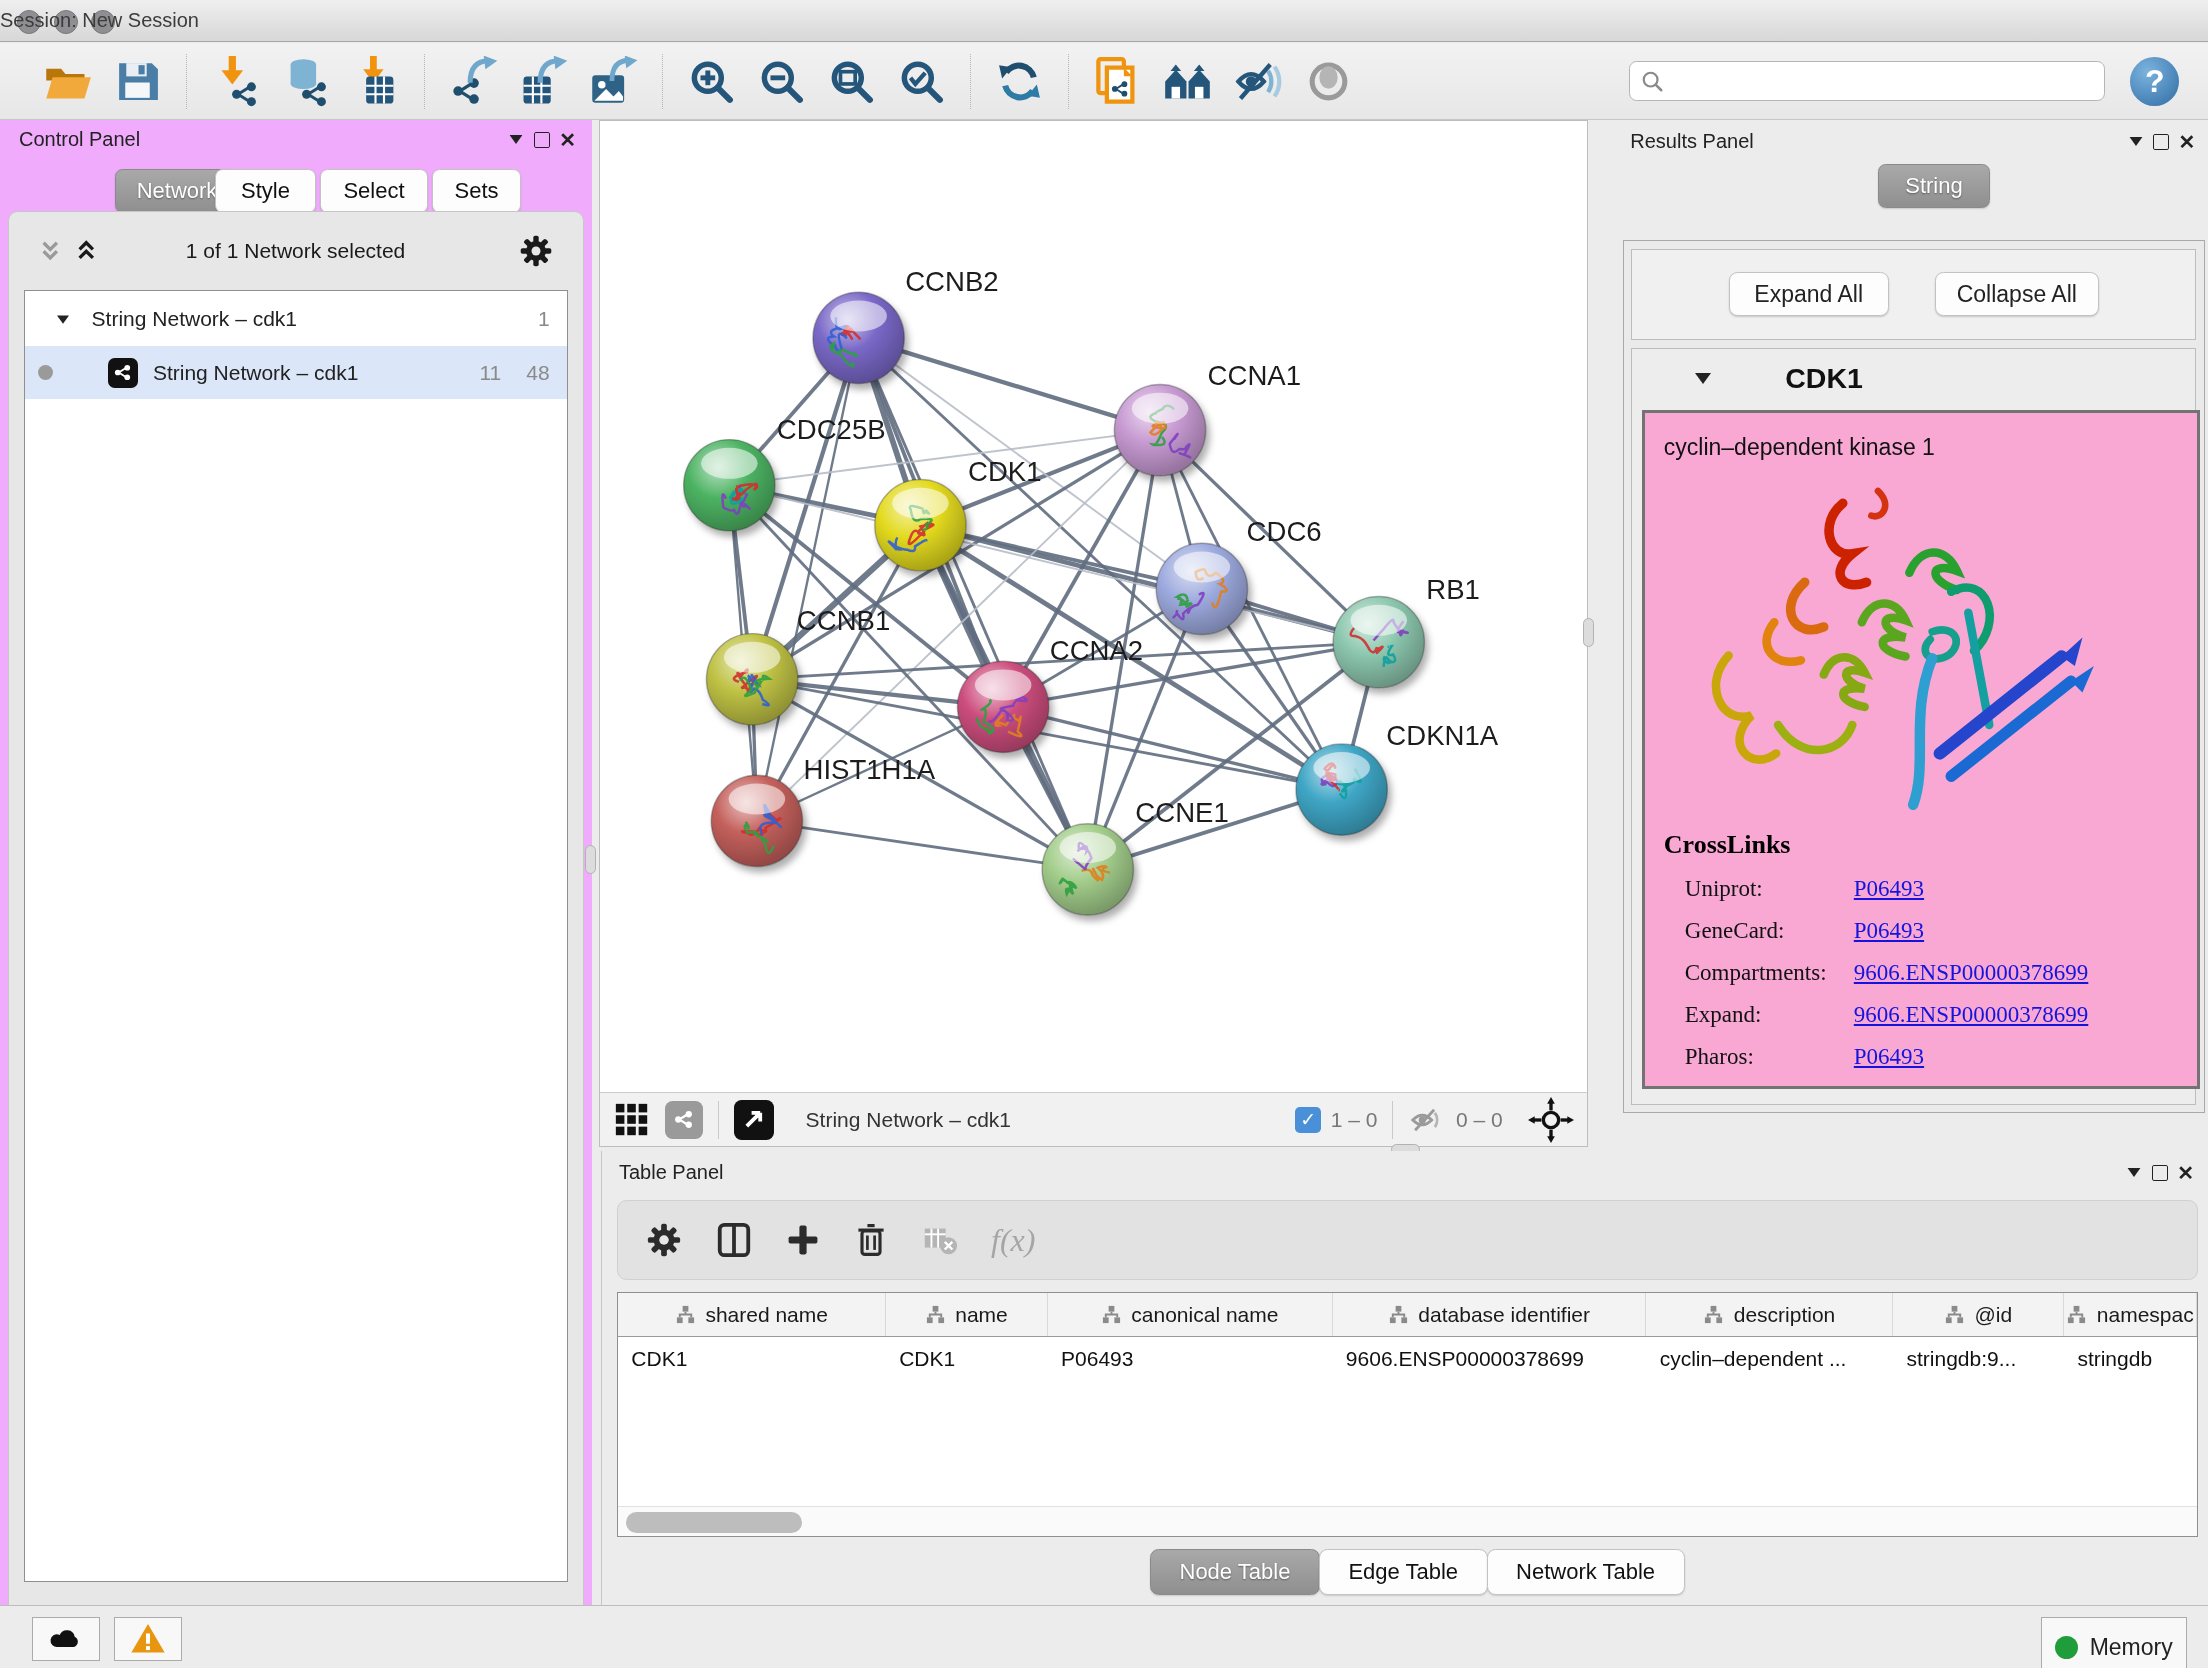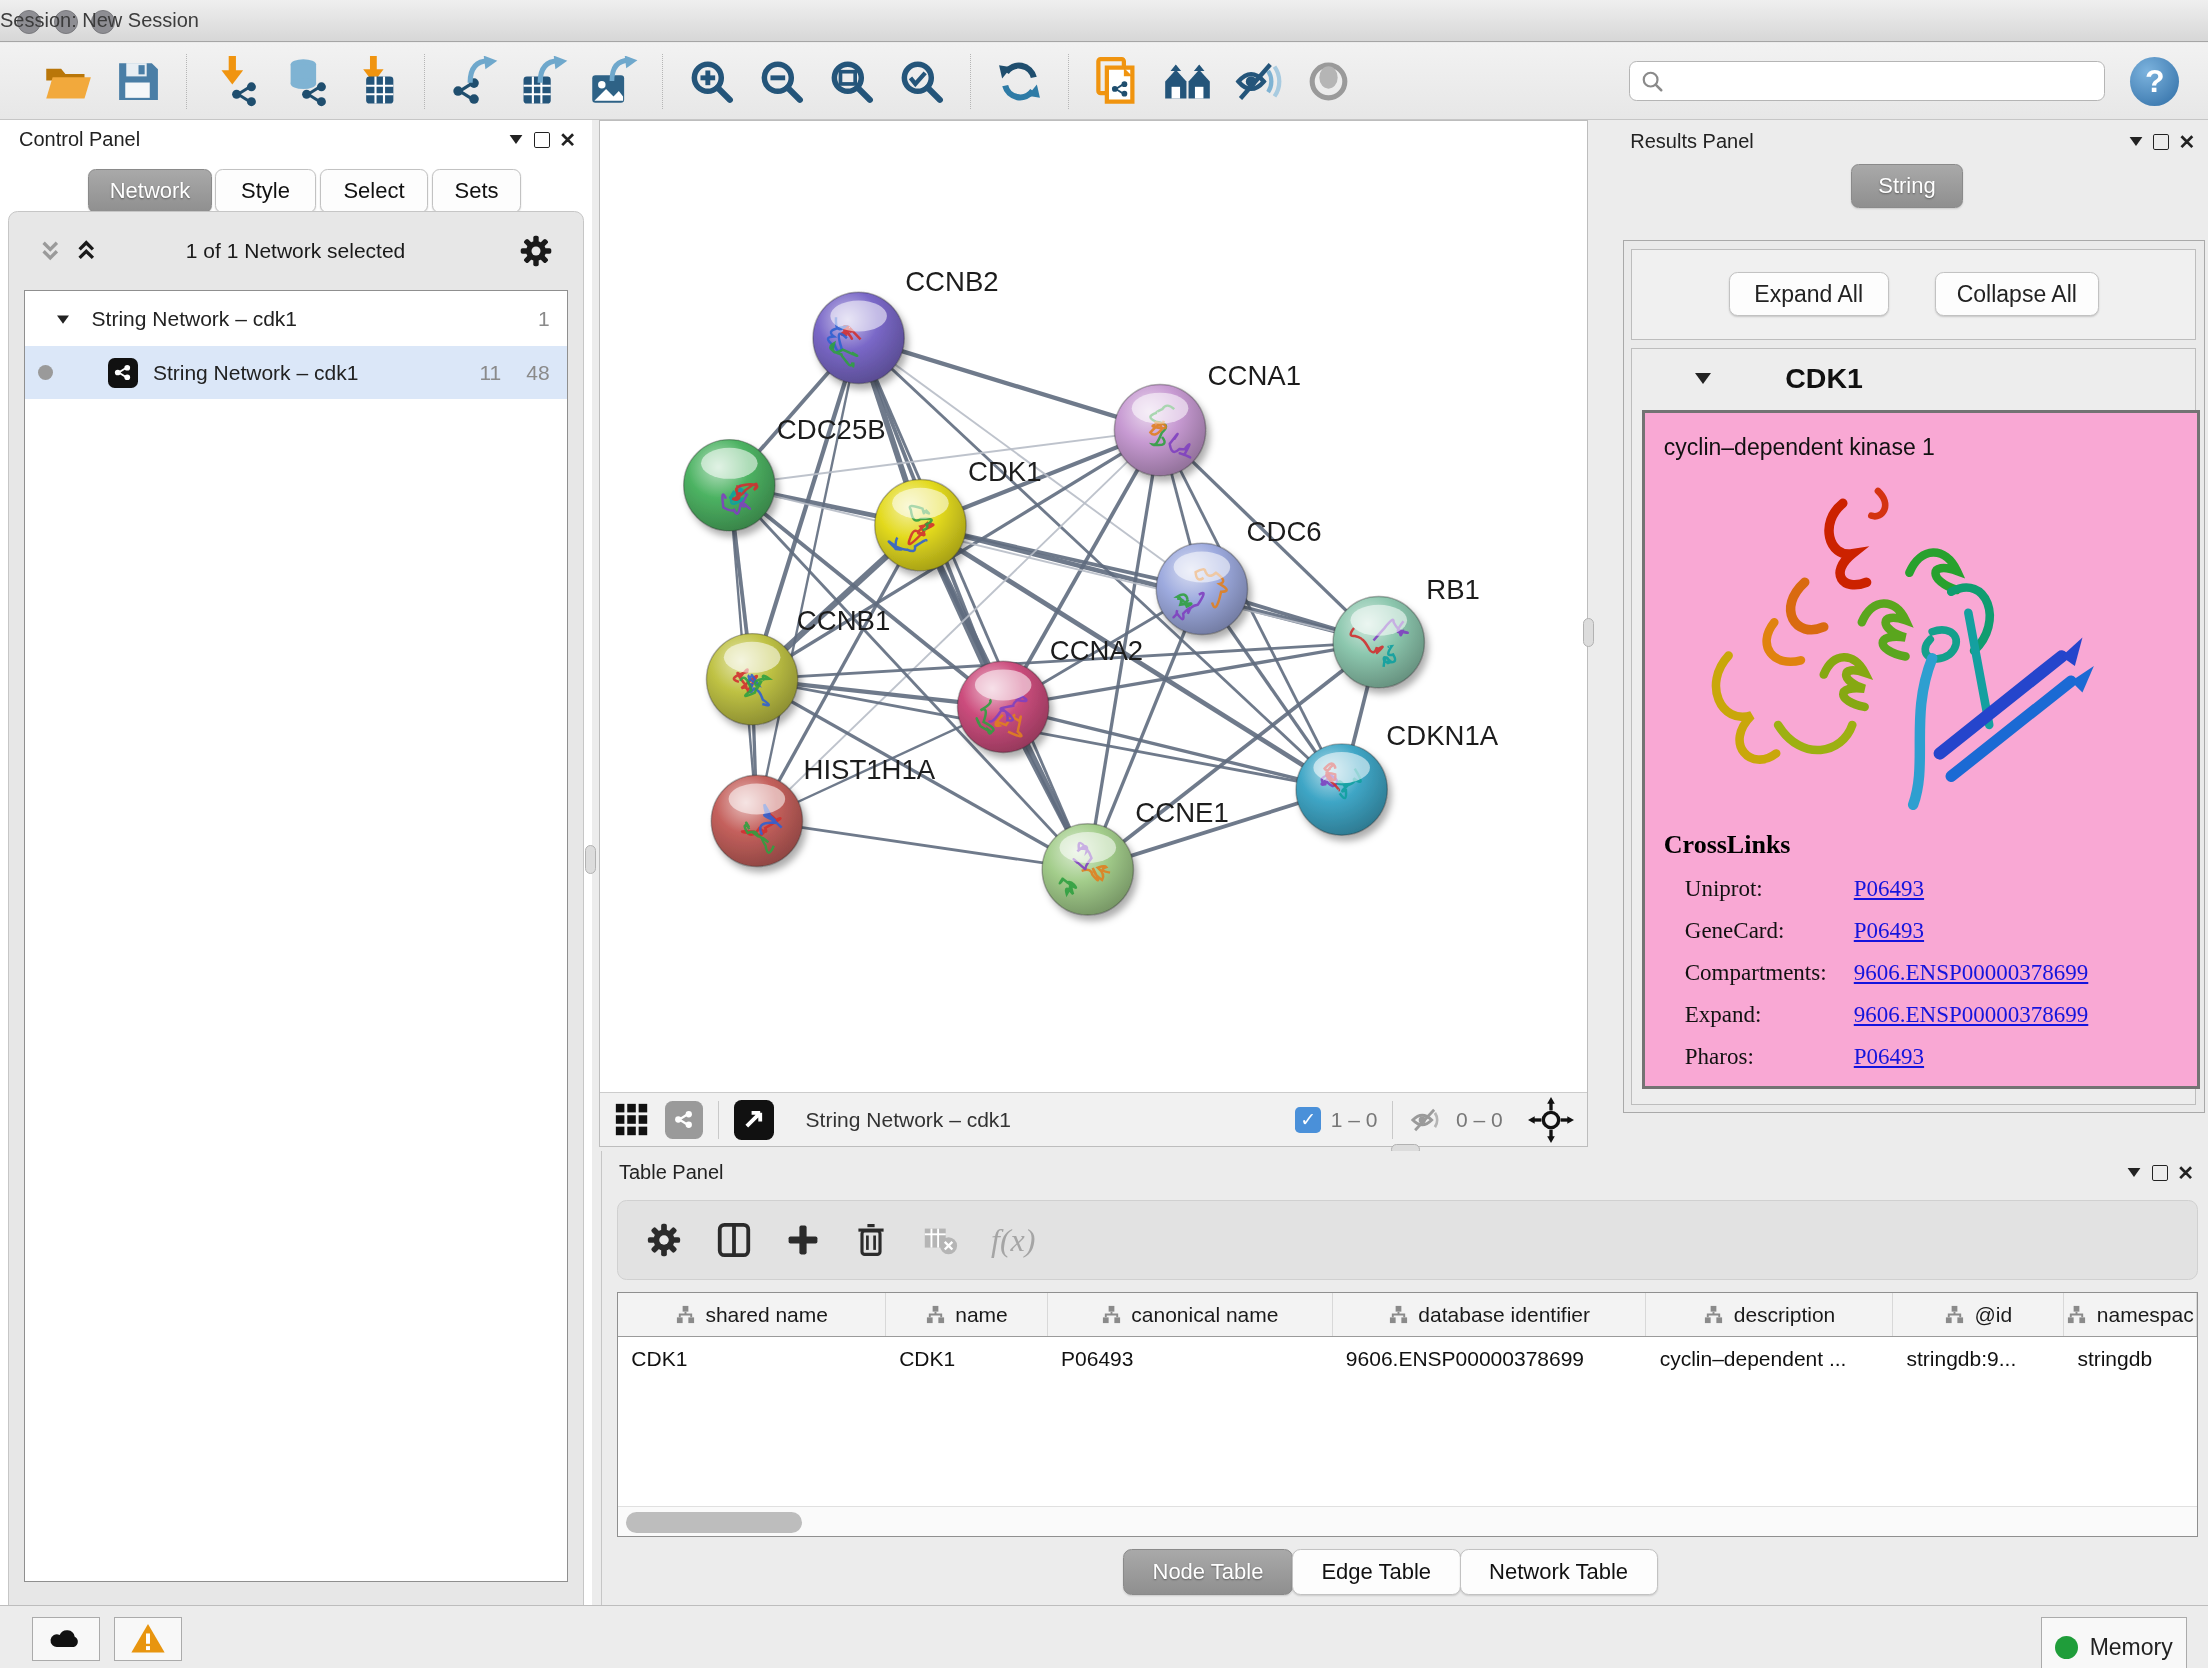--- a/index.html
+++ b/index.html
@@ -33,24 +33,24 @@
     color:#fff; font-size:32px; font-weight:bold; display:flex; align-items:center;
     justify-content:center; margin-right:5.7px; }
   
   .panel-title { font-size:20px; color:#222; }
   .ph-float { width:16px; height:16px; border:1.9px solid #222; border-radius:1.9px; }
   .ph-close { font-size:20px; font-weight:bold; color:#222; }
   .tab { border:1px solid #c2c2c2; background:#fdfdfd; color:#111; font-size:22px;
     display:flex; align-items:center; justify-content:center; border-radius:7.6px;
     box-shadow:0 1px 1.9px rgba(0,0,0,.15); }
   .tab.sel { background:linear-gradient(#a9a9a9,#8f8f8f); color:#fff; border-color:#8a8a8a;
-    text-shadow:0 1px 1.9px rgba(0,0,0,.4); }
+    text-shadow:0 1px 1.9px rgba(0,0,0,.4);margin-left:27px; }
   
   .control-panel { position:absolute; left:0; top:120px; width:592px; height:1486px;
-    background:#ffffff; }
+    background:#f0abfc; }
   .cp-header { position:absolute; left:19px; top:7.6px; }
   .cp-box { position:absolute; left:7.6px; top:91px; width:576px; height:1495px;
     background:#e7e7e7; border:1px solid #c6c6c6; border-radius:9.5px; }
   .cp-toolrow { position:absolute; left:0; top:19px; width:100%; height:42px; }
   .cp-status { position:absolute; left:0; top:7.6px; width:100%; text-align:center;
     font-size:21px; color:#1a1a1a; }
   .cp-list { position:absolute; left:15px; top:78px; width:544px; height:1292px;
     background:#fff; border:1px solid #8f8f8f; }
   .tree-row { position:absolute; left:0; width:100%; height:53px; display:flex;
     align-items:center; font-size:21px; }

